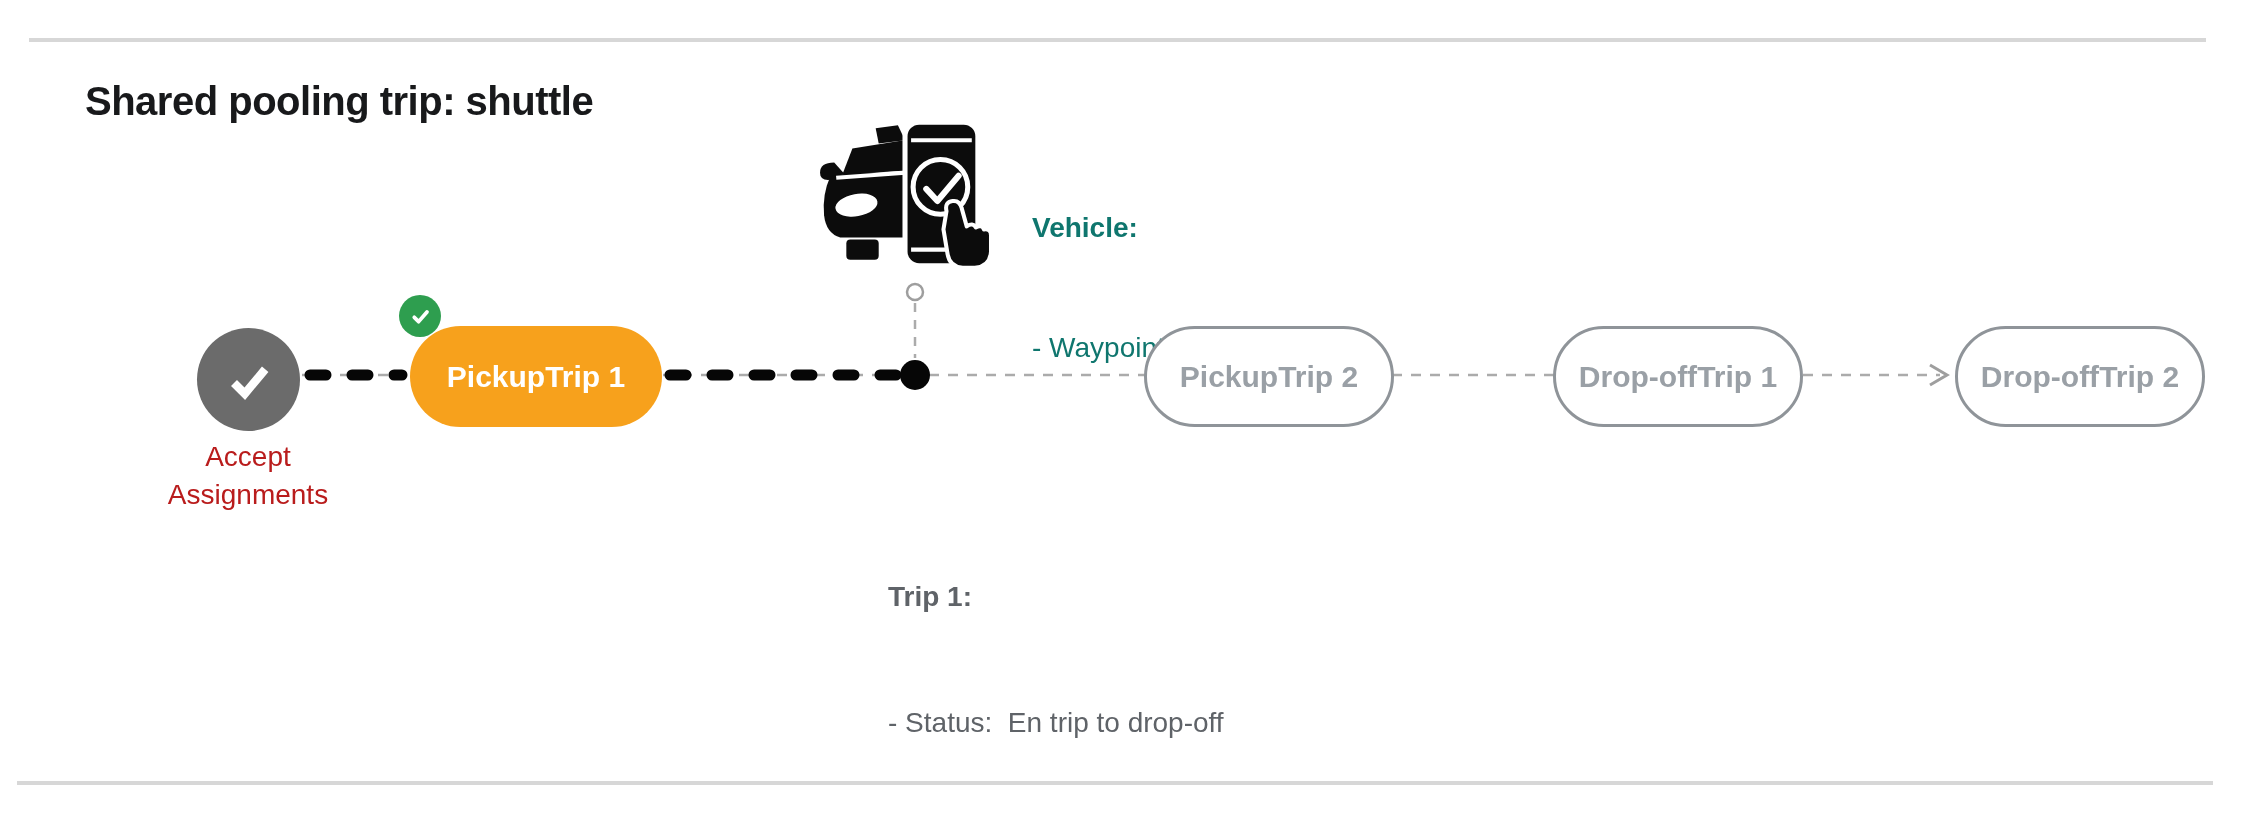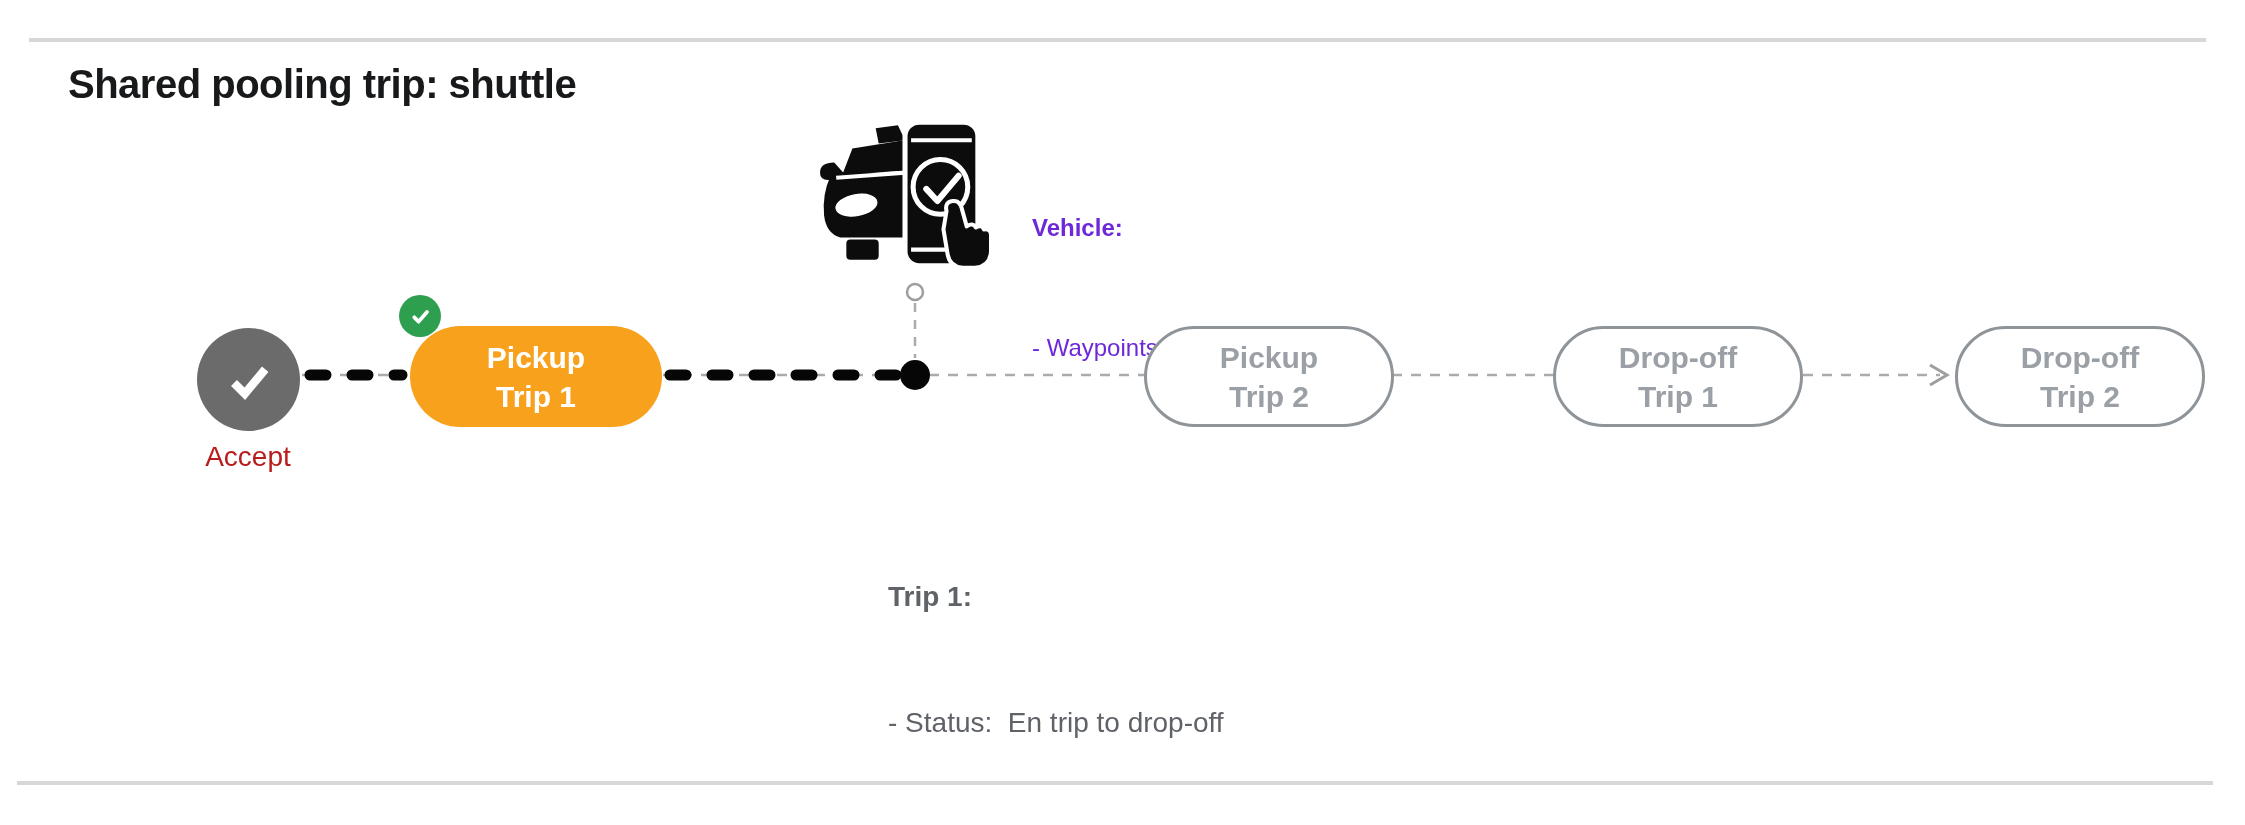--- a/index.html
+++ b/index.html
@@ -4,50 +4,50 @@
 <style>
   html,body{margin:0;padding:0;background:#fff;}
   .canvas{
     position:relative;width:2245px;height:825px;background:#fff;overflow:hidden;
     font-family:"Liberation Sans", sans-serif;
   }
   .rule{position:absolute;background:#d7d7d7;height:4px;}
   .rule-top{left:29px;top:38px;width:2177px;}
   .rule-bottom{left:17px;top:781px;width:2196px;}
   .title{
-    position:absolute;left:68px;top:62px;margin:0;
+    position:absolute;left:68px;top:62px;margin:17px;
     font-size:40px;font-weight:bold;letter-spacing:-0.5px;color:#18191b;
   }
   .connectors{position:absolute;left:0;top:0;width:2245px;height:825px;}
   .node-circle{
     position:absolute;left:197px;top:328px;width:103px;height:103px;border-radius:50%;
     background:#6b6b6b;display:flex;align-items:center;justify-content:center;
   }
   .node-label{
     position:absolute;left:98px;top:438px;width:300px;text-align:center;
     color:#b91c1c;font-size:28px;line-height:38px;
   }
   .pill{
     position:absolute;top:326px;width:250px;height:101px;border-radius:52px;
-    display:flex;flex-direction:column;align-items:center;justify-content:center;
+    display:flex;flex-direction:row;align-items:center;justify-content:center;
     font-weight:bold;font-size:30px;line-height:39px;box-sizing:border-box;
   }
   .pill-active{left:410px;width:252px;background:#f7a11c;color:#fff;}
   .pill-idle{background:#fff;border:3px solid #8f9499;color:#9aa0a6;}
   .pill-p2{left:1144px;}
   .pill-d1{left:1553px;}
   .pill-d2{left:1955px;}
   .badge{
     position:absolute;left:399px;top:295px;width:42px;height:42px;border-radius:50%;
     background:#2e9e4f;display:flex;align-items:center;justify-content:center;
   }
   .vehicle-icon{position:absolute;left:818px;top:116px;width:172px;height:162px;}
   .vehicle-text{
-    position:absolute;left:1032px;top:128px;color:#6d28d9;
-    font-size:24px;line-height:40px;white-space:pre-wrap;
+    position:absolute;left:1032px;top:128px;color:#0f766e;
+    font-size:28px;line-height:40px;white-space:pre-wrap;
   }
   .status-text{
     position:absolute;left:888px;top:492px;color:#5f6368;
     font-size:28px;line-height:42px;white-space:pre-wrap;
   }
   .b{font-weight:bold;}
 </style>
 </head>
 <body>
 
@@ -76,20 +76,21 @@
     <circle cx="915" cy="375" r="15" fill="#060606"></circle>
   </svg>
 
   <div class="node-circle">
     <svg width="60" height="60" viewBox="0 0 100 100">
       <path d="M25,55 L43,73 L77,32" fill="none" stroke="#fff" stroke-width="14" stroke-linecap="butt" stroke-linejoin="miter"></path>
     </svg>
   </div>
   <div class="node-label">
     <div>Accept</div>
+    <div>Assignments</div>
   </div>
 
   <div class="pill pill-active">
     <div>Pickup</div>
     <div>Trip 1</div>
   </div>
   <div class="badge">
     <svg width="27" height="27" viewBox="0 0 100 100">
       <path d="M27,53 L43,69 L74,33" fill="none" stroke="#fff" stroke-width="14" stroke-linecap="round" stroke-linejoin="round"></path>
     </svg>

